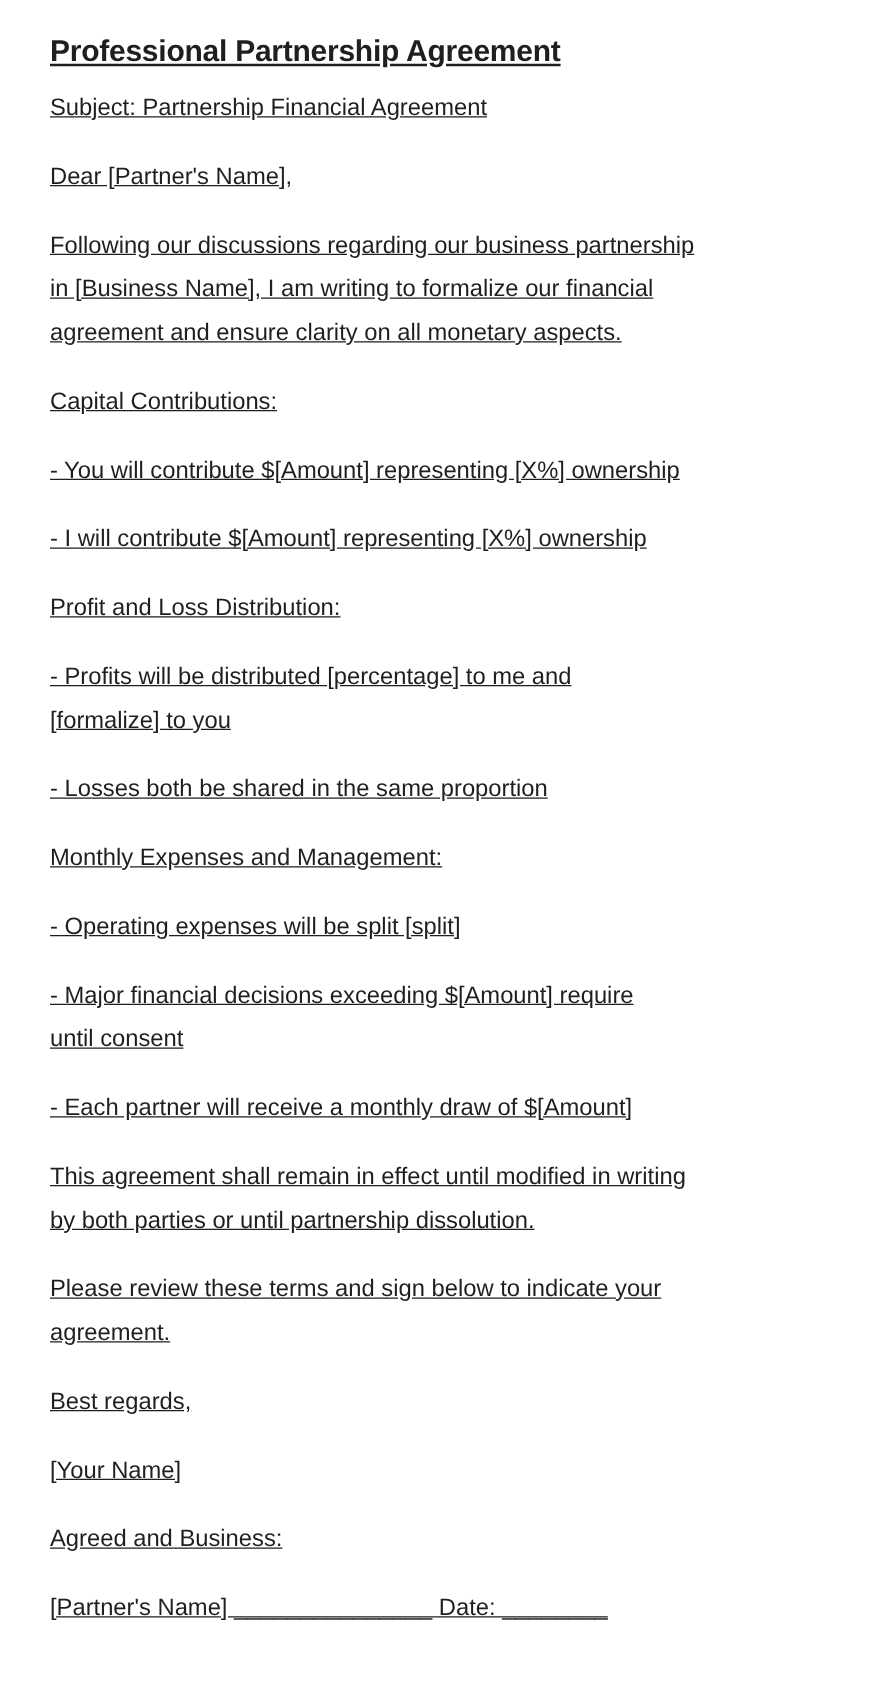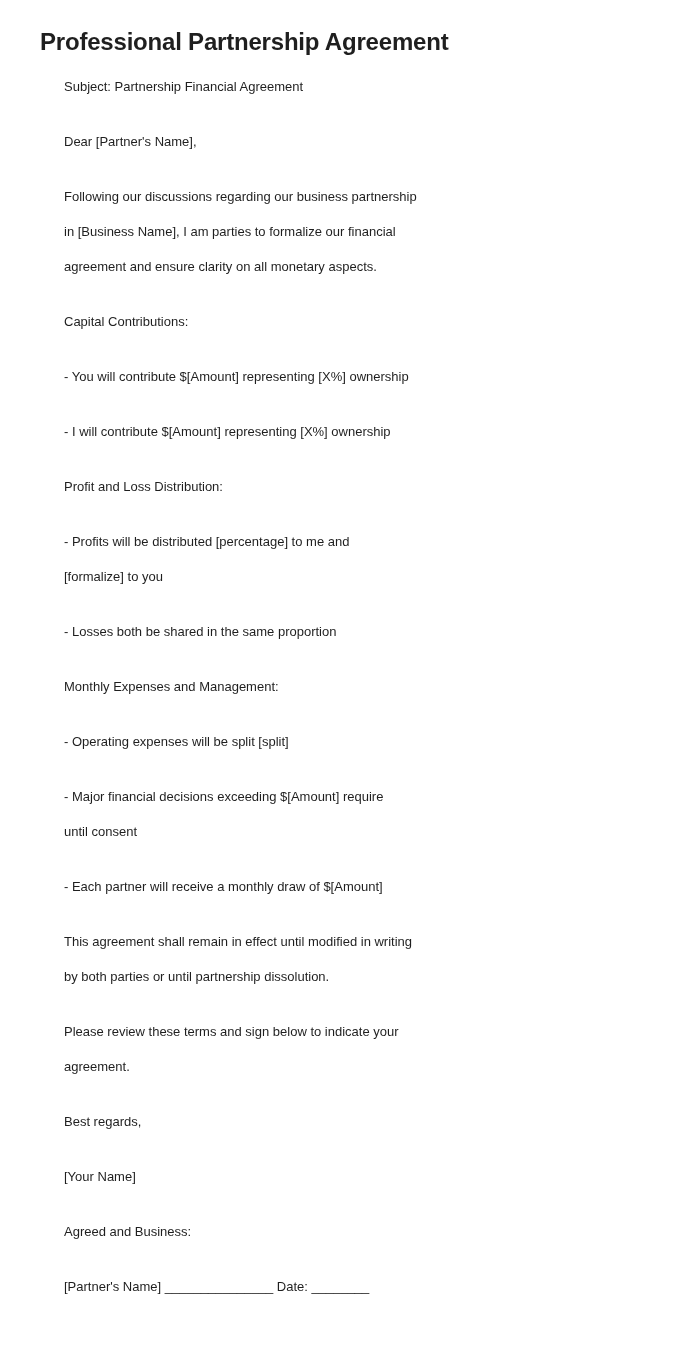--- a/index.html
+++ b/index.html
@@ -12,58 +12,58 @@
     height: 1354px;
     overflow: hidden;
     font-family: "Liberation Sans", sans-serif;
     color: #1f1f1f;
   }
   .doc {
     box-sizing: border-box;
     width: 700px;
     padding: 24px 24px 0 40px;
     background: #ffffff;
+    text-decoration: underline;
   }
   .doc-title {
     font-size: 24px;
     font-weight: bold;
     line-height: 35px;
     letter-spacing: -0.2px;
     margin: 0 0 10px 0;
     white-space: nowrap;
   }
   .para {
     margin: 0 0 20px 0;
   }
   .line {
-    font-size: 13px;
+    font-size: 19px;
     line-height: 35px;
     white-space: nowrap;
     letter-spacing: 0;
-    margin-left: 24px;
   }
 </style>
 </head>
 <body>
 
 <div class="doc">
 
   <h1 class="doc-title">Professional Partnership Agreement</h1>
 
   <div class="para">
     <div class="line">Subject: Partnership Financial Agreement</div>
   </div>
 
   <div class="para">
     <div class="line">Dear [Partner's Name],</div>
   </div>
 
   <div class="para">
     <div class="line">Following our discussions regarding our business partnership</div>
-    <div class="line">in [Business Name], I am parties to formalize our financial</div>
+    <div class="line">in [Business Name], I am writing to formalize our financial</div>
     <div class="line">agreement and ensure clarity on all monetary aspects.</div>
   </div>
 
   <div class="para">
     <div class="line">Capital Contributions:</div>
   </div>
 
   <div class="para">
     <div class="line">- You will contribute $[Amount] representing [X%] ownership</div>
   </div>

